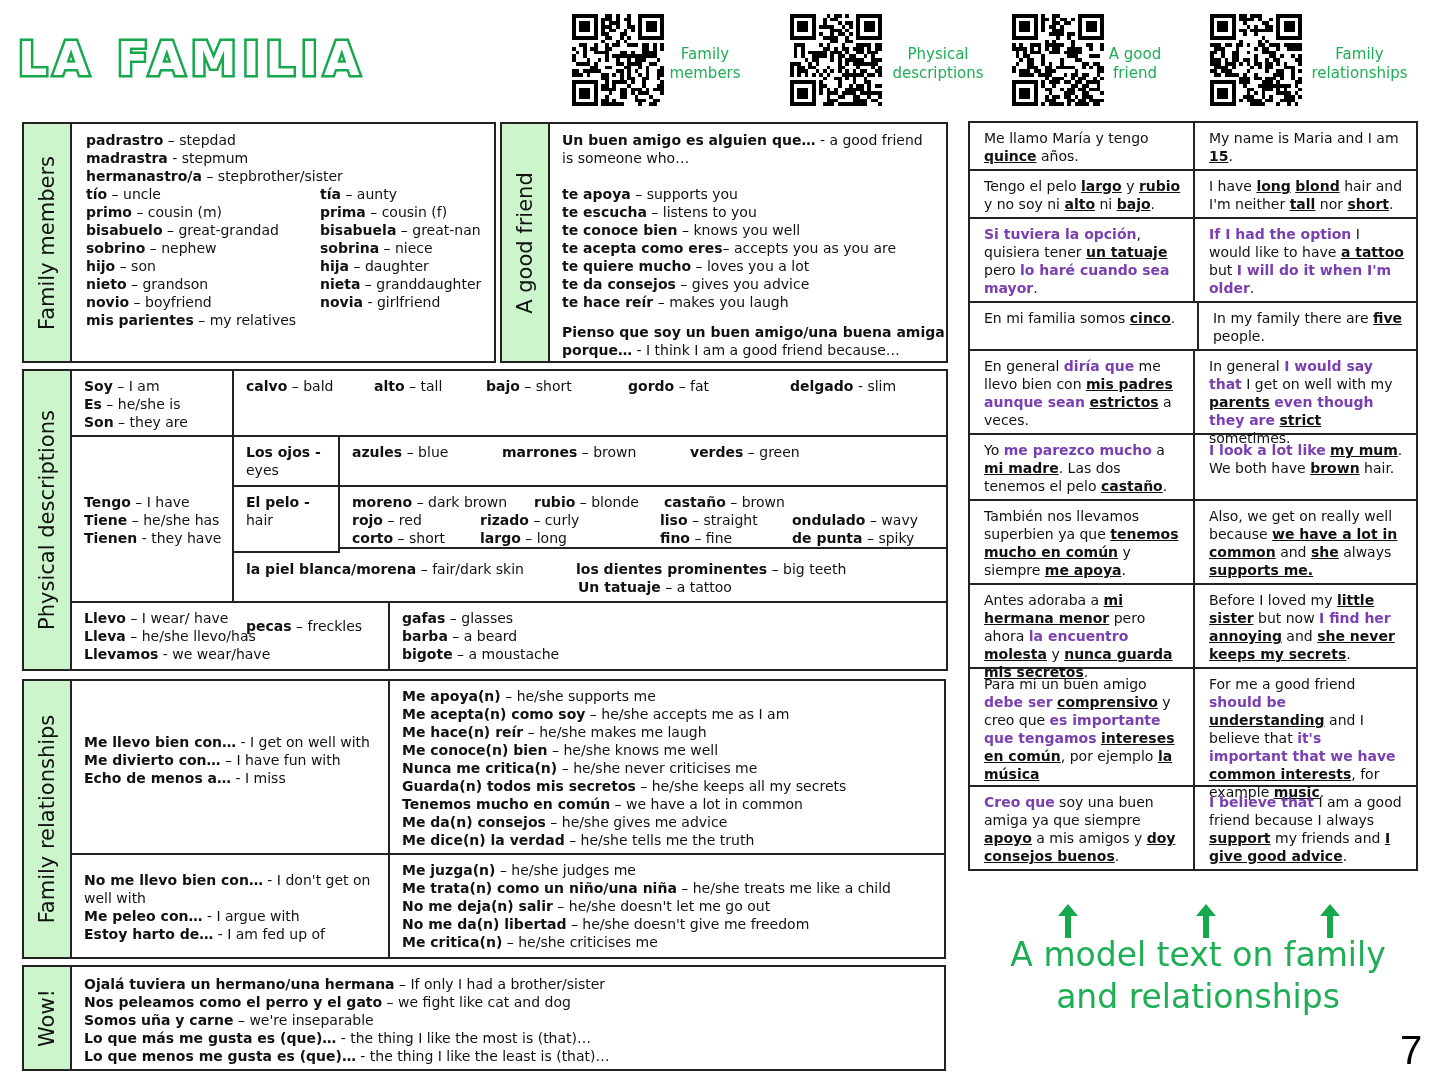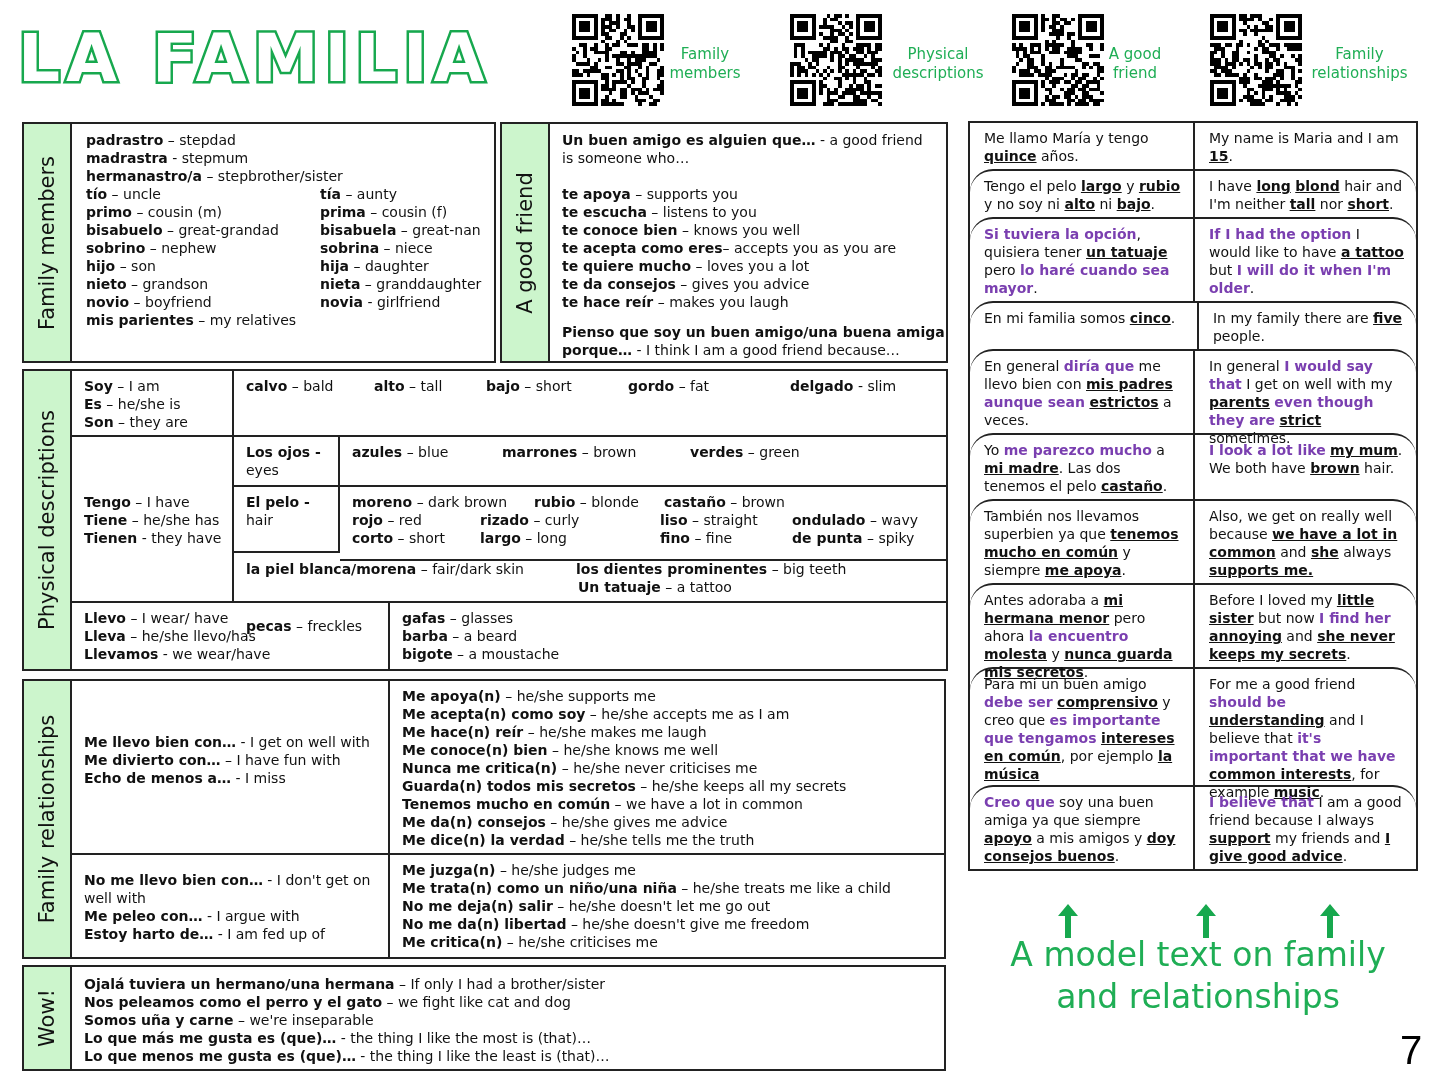--- a/index.html
+++ b/index.html
@@ -4,21 +4,21 @@
 <style>
   * { box-sizing: border-box; margin: 0; padding: 0; }
   html, body { width: 1440px; height: 1080px; background: #fff; overflow: hidden; }
   body { position: relative; font-family: "DejaVu Sans", sans-serif; color: #111; font-size: 13px; }
   b { font-weight: bold; }
   .abs { position: absolute; }
 
   
   .title {
     left: 18px; top: 18px; width: 510px; height: 82px;
-    font-family: "DejaVu Sans", sans-serif; font-weight: bold; font-size: 66px;
+    font-family: "DejaVu Sans", sans-serif; font-weight: bold; font-size: 46px;
     letter-spacing: 6px; color: #fff; line-height: 82px;
     -webkit-text-stroke: 5px #17a84e; paint-order: stroke fill;
     text-shadow: 0 0 0 #17a84e;
   }
 
   
   .qr { width: 92px; height: 96px; background: #fff; }
   .qr svg { width: 100%; height: 100%; display: block; }
   .qr-label { color: #1fae55; font-size: 15px; line-height: 19px; text-align: center; }
 
@@ -31,21 +31,21 @@
   }
   .side span {
     transform: rotate(-90deg); white-space: nowrap; font-size: 21px; color: #111;
   }
   .content { position: absolute; left: 48px; top: 0; right: 0; bottom: 0; }
   .line { font-size: 14px; line-height: 18px; white-space: nowrap; }
   .cell { position: absolute; border-color: #222; border-style: solid; border-width: 0; }
 
   
   .mt { position: absolute; left: 968px; top: 121px; width: 450px; border: 2px solid #222; }
-  .mt-row { display: flex; border-top: 2px solid #222; border-radius: 23px; }
+  .mt-row { display: flex; border-top: 2px solid #222; }
   .mt-row:first-child { border-top: none; }
   .mt-cell { width: 50%; padding: 6px 12px 5px 14px; font-size: 14px; line-height: 18px; }
   .mt-cell + .mt-cell { border-left: 2px solid #222; }
   .p { color: #7a3fb0; font-weight: bold; }
   .u { text-decoration: underline; font-weight: bold; }
 
   .note { color: #1fae55; font-size: 33px; line-height: 42px; text-align: center; }
   .pagenum { font-family: "Liberation Sans", sans-serif; font-size: 40px; color: #000; }
 </style>
 </head>
@@ -1073,21 +1073,21 @@
     </div>
     <div class="cell" id="pd-eyes" style="left: 268px; top: 66px; right: 0px; height: 50px; padding: 6px 0px 0px 13px; border-bottom-width: 2px; position: absolute;">
         <div class="line" style="position: absolute; left: 12px; top: 6px;"><b>azules</b><span> – blue</span></div>
         <div class="line" style="position: absolute; left: 162px; top: 6px;"><b>marrones</b><span> – brown</span></div>
         <div class="line" style="position: absolute; left: 350px; top: 6px;"><b>verdes</b><span> – green</span></div>
       </div>
     <div class="cell" style="left:162px; top:116px; width:106px; height:66px; padding:6px 0 0 12px; border-right-width:2px; border-bottom-width:2px;">
       <div class="line"><b>El pelo -</b></div>
       <div class="line">hair</div>
     </div>
-    <div class="cell" id="pd-hair" style="left: 268px; top: 116px; right: 0px; height: 74px; padding: 6px 0px 0px 12px; border-bottom-width: 2px; position: absolute;">
+    <div class="cell" id="pd-hair" style="left: 268px; top: 116px; right: 0px; height: 62px; padding: 6px 0px 0px 12px; border-bottom-width: 2px; position: absolute;">
         <div class="line" style="position: absolute; left: 12px; top: 6px;"><b>moreno</b><span> – dark brown</span></div>
         <div class="line" style="position: absolute; left: 194px; top: 6px;"><b>rubio</b><span> – blonde</span></div>
         <div class="line" style="position: absolute; left: 324px; top: 6px;"><b>castaño</b><span> – brown</span></div>
         <div class="line" style="position: absolute; left: 12px; top: 24px; text-align: center;"><b>rojo</b><span> – red</span></div>
         <div class="line" style="position: absolute; left: 140px; top: 24px;"><b>rizado</b><span> – curly</span></div>
         <div class="line" style="position: absolute; left: 320px; top: 24px;"><b>liso</b><span> – straight</span></div>
         <div class="line" style="position: absolute; left: 452px; top: 24px;"><b>ondulado</b><span> – wavy</span></div>
         <div class="line" style="position: absolute; left: 12px; top: 42px;"><b>corto</b><span> – short</span></div>
         <div class="line" style="position: absolute; left: 140px; top: 42px;"><b>largo</b><span> – long</span></div>
         <div class="line" style="position: absolute; left: 320px; top: 42px;"><b>fino</b><span> – fine</span></div>

